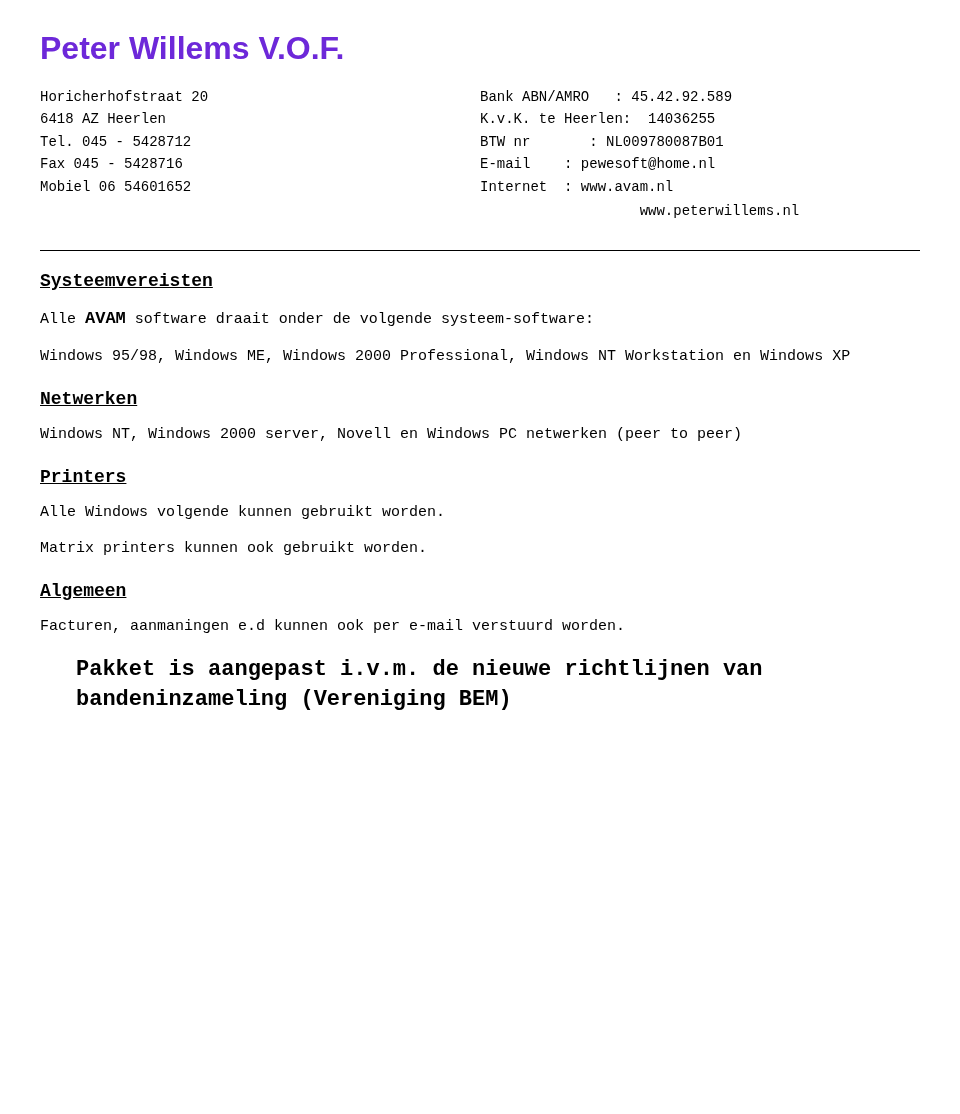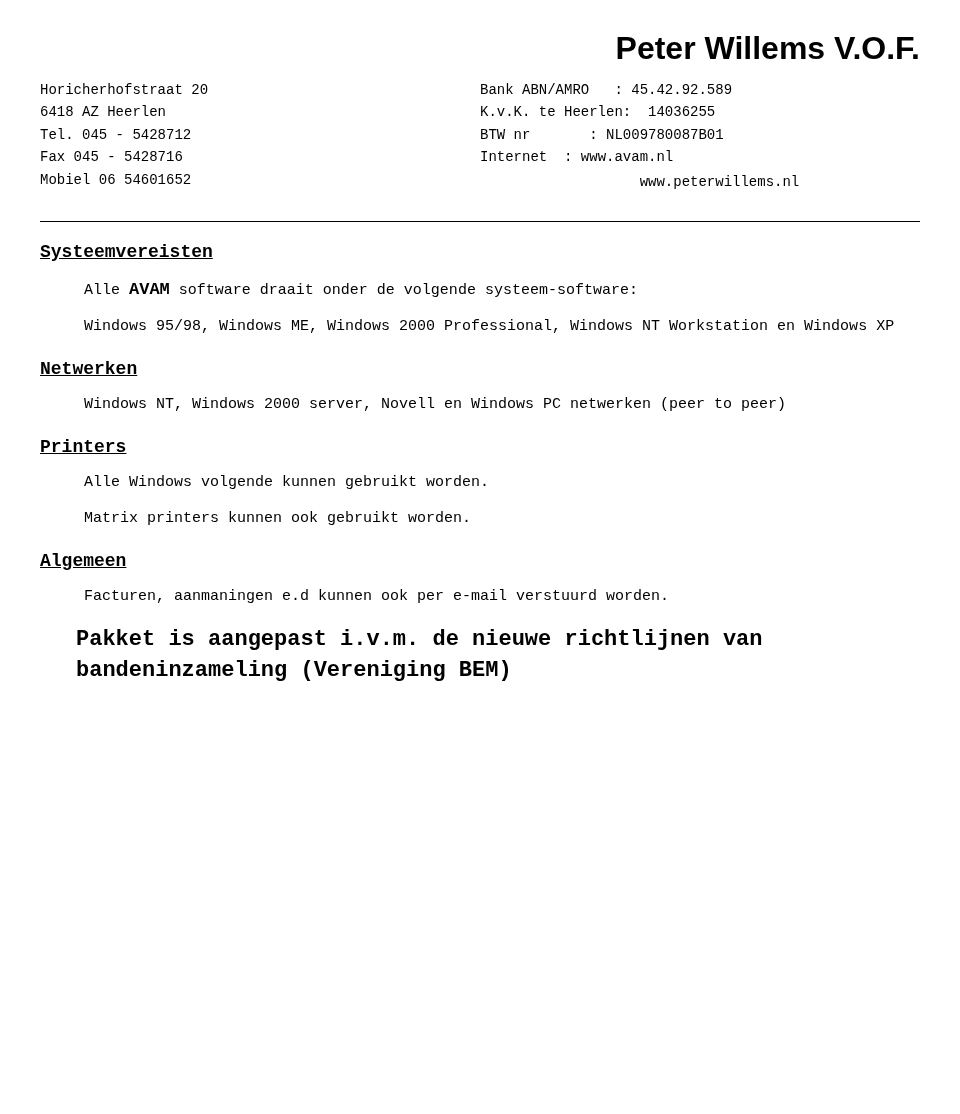--- a/index.html
+++ b/index.html
@@ -14,24 +14,23 @@
       font-size: 15px;
       color: #000;
       padding: 30px 40px;
       width: 960px;
       min-height: 1114px;
     }
 
     .company-name {
       font-size: 32px;
       font-weight: bold;
-      color: #000000;
+      color: #6d28d9;
       font-family: Arial, sans-serif;
-      margin-bottom: 12px;
-      text-align: right;
+      margin-bottom: 19px;
     }
 
     .header-layout {
       display: flex;
       justify-content: space-between;
       margin-bottom: 28px;
     }
 
     .header-left {
       flex: 1;
@@ -61,21 +60,20 @@
       font-family: Liberation Mono, monospace;
       margin-bottom: 14px;
       margin-top: 20px;
     }
 
     .body-text {
       font-size: 15px;
       font-family: 'Courier New', Courier, monospace;
       line-height: 1.6;
       margin-bottom: 12px;
-      margin-left: 44px;
     }
 
     .body-text .avam {
       font-weight: bold;
       font-size: 17px;
       text-transform: uppercase;
     }
 
     .large-text {
       font-size: 22px;
@@ -110,20 +108,24 @@
     </p>
     <p>
       <span>K.v.K. te Heerlen:</span>&nbsp;
       <span>14036255</span>
     </p>
     <p>
       <span>BTW nr</span>&nbsp;&nbsp;&nbsp;&nbsp;&nbsp;&nbsp;
       <span>: NL009780087B01</span>
     </p>
     <p>
+      <span>E-mail</span>&nbsp;&nbsp;&nbsp;
+      <span>: pewesoft@home.nl</span>
+    </p>
+    <p>
       <span>Internet</span>&nbsp;
       <span>: www.avam.nl</span>
     </p>
     <p class="websites">
       &nbsp;&nbsp;&nbsp;&nbsp;&nbsp;&nbsp;&nbsp;&nbsp;&nbsp;&nbsp;&nbsp;&nbsp;&nbsp;&nbsp;&nbsp;&nbsp;&nbsp;&nbsp;
       <span>www.peterwillems.nl</span>
     </p>
   </div>
 </div>
 

